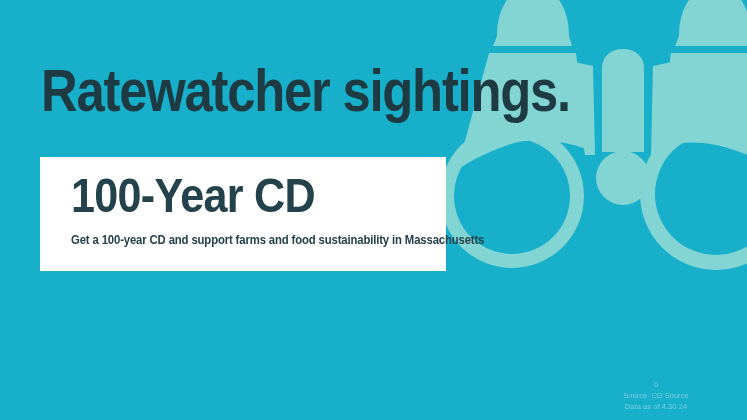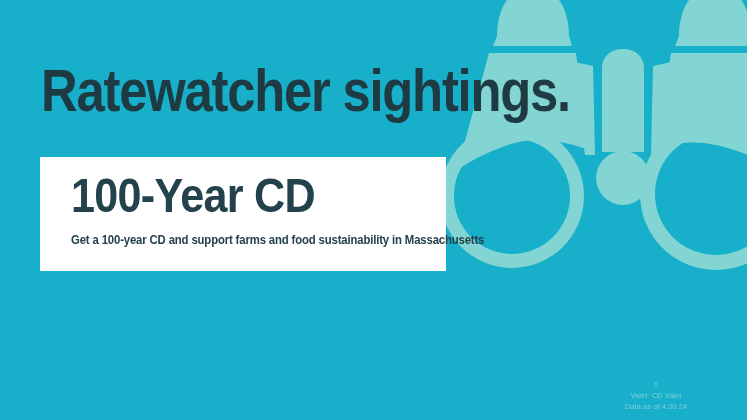--- a/index.html
+++ b/index.html
@@ -130,17 +130,17 @@
 
   <h1 class="headline">Ratewatcher sightings.</h1>
 
   <div class="card">
     <h2 class="card-title">100-Year CD</h2>
     <p class="card-subtitle">Get a 100-year CD and support farms and food sustainability in Massachusetts</p>
   </div>
 
   <div class="footer">
     <div>6</div>
-    <div>Valet: CD Valet</div>
+    <div>Source: CD Source</div>
     <div>Data as of 4.30.24</div>
   </div>
 
 </div>
 
 </body></html>

